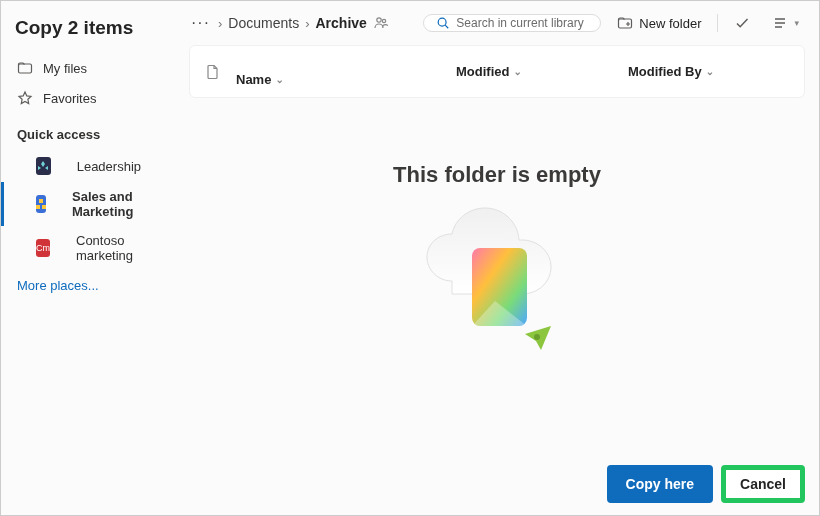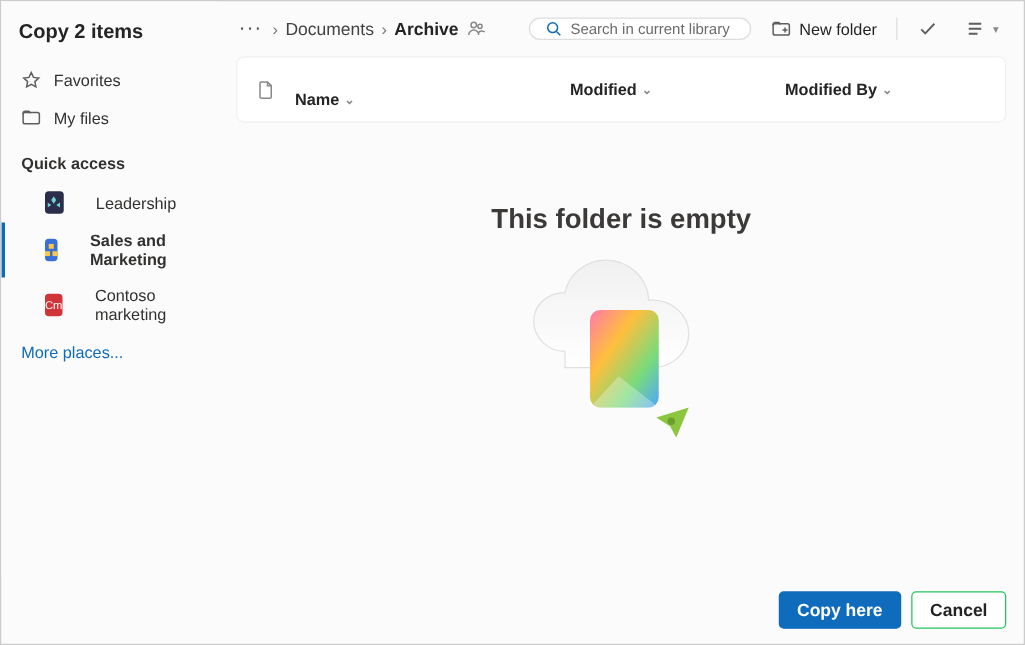--- a/index.html
+++ b/index.html
@@ -1,19 +1,19 @@
 <!DOCTYPE html>
 <html><head>
   <meta charset="utf-8">
   <style>
     * { box-sizing: border-box; margin: 0; padding: 0; font-family: 'Segoe UI', -apple-system, sans-serif; }
     body { width: 820px; height: 516px; background: #fbfbfb; border: 1px solid #ccc; overflow: hidden; display: flex; flex-direction: column; }
     .content-wrap { flex: 1; display: flex; overflow: hidden; }
     .sidebar { width: 172px; padding: 16px 0 0 0; background: #fbfbfb; }
-    .title { font-size: 16px; font-weight: 600; padding: 0 16px 14px 14px; color: #242424; }
+    .title { font-size: 19px; font-weight: 600; padding: 0 16px 14px 14px; color: #242424; }
     .side-link { display: flex; align-items: center; gap: 10px; padding: 7px 16px; font-size: 13px; color: #323130; cursor: pointer; }
     .side-link .icon { width: 16px; height: 16px; display: inline-flex; align-items: center; justify-content: center; color: #605e5c; }
     .section-title { font-size: 13px; font-weight: 600; padding: 14px 16px 8px 16px; color: #323130; }
     .qa-item { display: flex; align-items: center; gap: 26px; padding: 7px 32px; font-size: 13px; color: #323130; cursor: pointer; position: relative; border-left: 3px solid transparent; }
     .qa-item.active { font-weight: 600; border-left-color: #0f6cbd; }
     .qa-icon { width: 18px; height: 18px; border-radius: 3px; display: inline-flex; align-items: center; justify-content: center; font-size: 9px; color: #fff; }
     .more-link { padding: 8px 16px; font-size: 13px; color: #0f6cbd; cursor: pointer; }
     .main { flex: 1; display: flex; flex-direction: column; padding: 10px 14px 0 16px; }
     .header { display: flex; align-items: center; gap: 10px; margin-bottom: 10px; }
     .breadcrumb { display: flex; align-items: center; gap: 6px; flex: 1; min-width: 0; }
@@ -32,47 +32,47 @@
     .th { font-size: 13px; font-weight: 600; color: #242424; display: flex; align-items: center; gap: 4px; cursor: pointer; }
     .th .chev { font-size: 10px; color: #888; }
     .col-icon { width: 18px; color: #888; }
     .col-name { flex: 1.3; margin-top: 16px; }
     .col-mod { flex: 1; }
     .col-by { flex: 1; }
     .empty-state { flex: 1; display: flex; flex-direction: column; align-items: center; padding-top: 64px; }
     .empty-title { font-size: 22px; font-weight: 600; color: #3b3a39; margin-bottom: 18px; }
     .illustration { width: 160px; height: 160px; }
     .footer { display: flex; justify-content: flex-end; gap: 8px; padding: 12px 14px; }
-    .btn { font-size: 14px; padding: 6px 14px; border-radius: 4px; border: 1px solid #22c55e; background: #fff; color: #242424; cursor: pointer; font-weight: 600; }
+    .btn { font-size: 14px; padding: 6px 14px; border-radius: 4px; border: 5px solid #22c55e; background: #fff; color: #242424; cursor: pointer; font-weight: 600; }
     .btn.primary { background: #0f6cbd; color: #fff; border-color: #0f6cbd; }
     svg { display: block; }
   </style>
 </head>
 <body>
 
 <div class="content-wrap">
   <aside class="sidebar">
     <div class="title">Copy 2 items</div>
 
     <div class="side-link">
       <span class="icon">
         <svg width="16" height="16" viewBox="0 0 16 16" fill="none" stroke="currentColor" stroke-width="1.2">
-            <path d="M8 2l1.8 3.9 4.2.5-3.1 2.9.8 4.2L8 11.5l-3.7 2 .8-4.2L2 6.4l4.2-.5L8 2z"></path>
-          </svg>
-      </span>
-      <span>Favorites</span>
+            <rect x="1.5" y="4" width="13" height="9" rx="1.5"></rect>
+            <path d="M1.5 5.5v-1a1.5 1.5 0 011.5-1.5h3l1.5 1.5"></path>
+          </svg>
+      </span>
+      <span>My files</span>
     </div>
     <div class="side-link">
       <span class="icon">
         <svg width="16" height="16" viewBox="0 0 16 16" fill="none" stroke="currentColor" stroke-width="1.2">
-            <rect x="1.5" y="4" width="13" height="9" rx="1.5"></rect>
-            <path d="M1.5 5.5v-1a1.5 1.5 0 011.5-1.5h3l1.5 1.5"></path>
-          </svg>
-      </span>
-      <span>My files</span>
+            <path d="M8 2l1.8 3.9 4.2.5-3.1 2.9.8 4.2L8 11.5l-3.7 2 .8-4.2L2 6.4l4.2-.5L8 2z"></path>
+          </svg>
+      </span>
+      <span>Favorites</span>
     </div>
 
     <div class="section-title">Quick access</div>
 
     <div class="qa-item">
       <span class="qa-icon" style="background:#2b2e4a;">
         <svg width="10" height="10" viewBox="0 0 10 10" fill="#6fd3d6">
             <path d="M5 0l2 3L5 6 3 3zM0 5l3 2L0 9zM10 5L7 7l3 2z"></path>
           </svg>
       </span>

